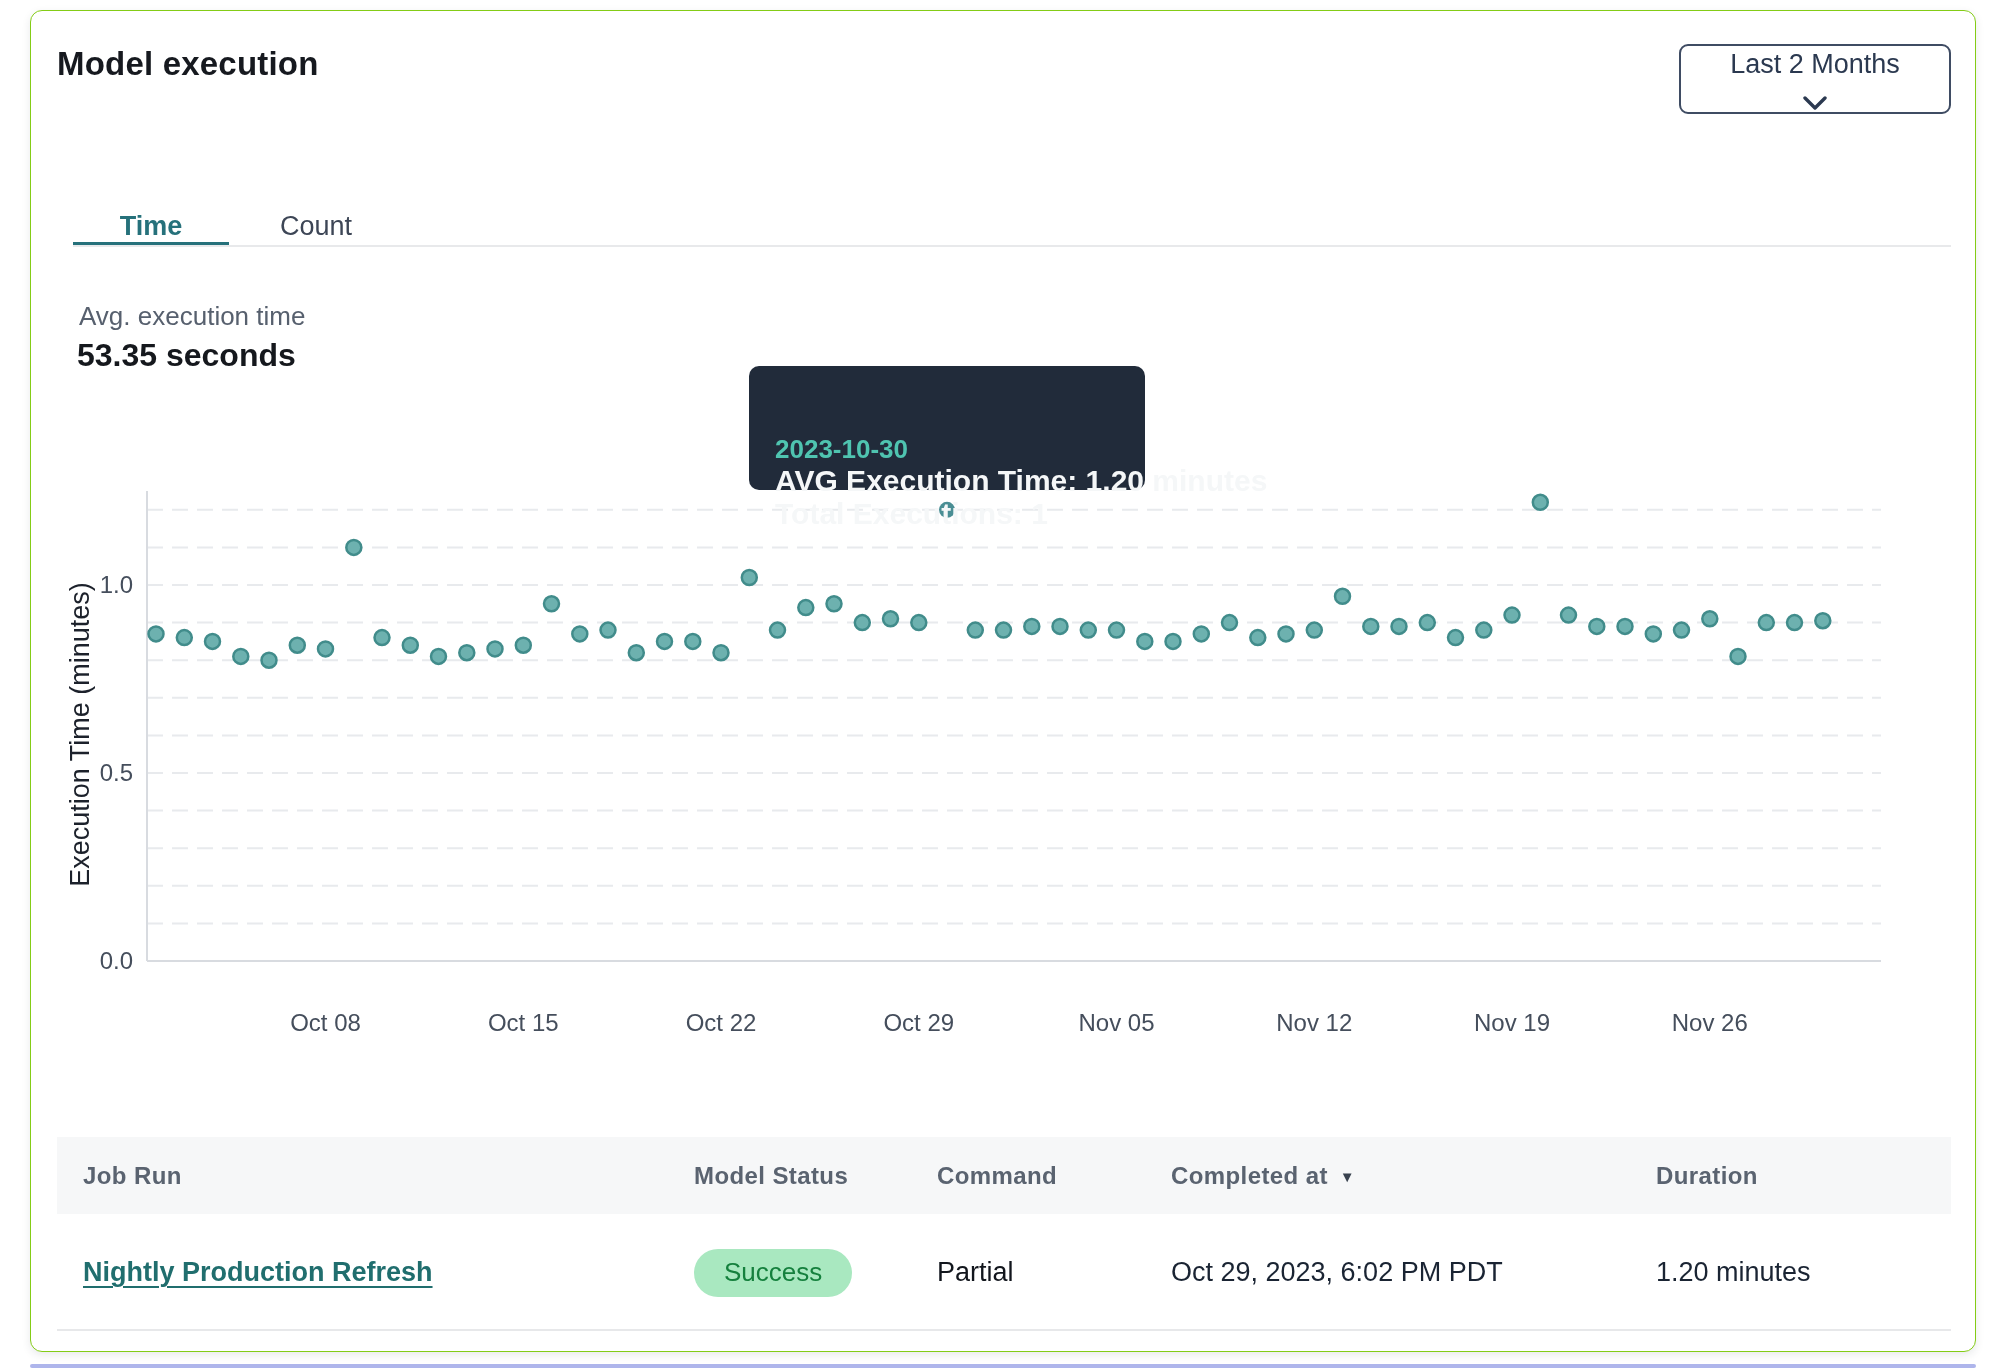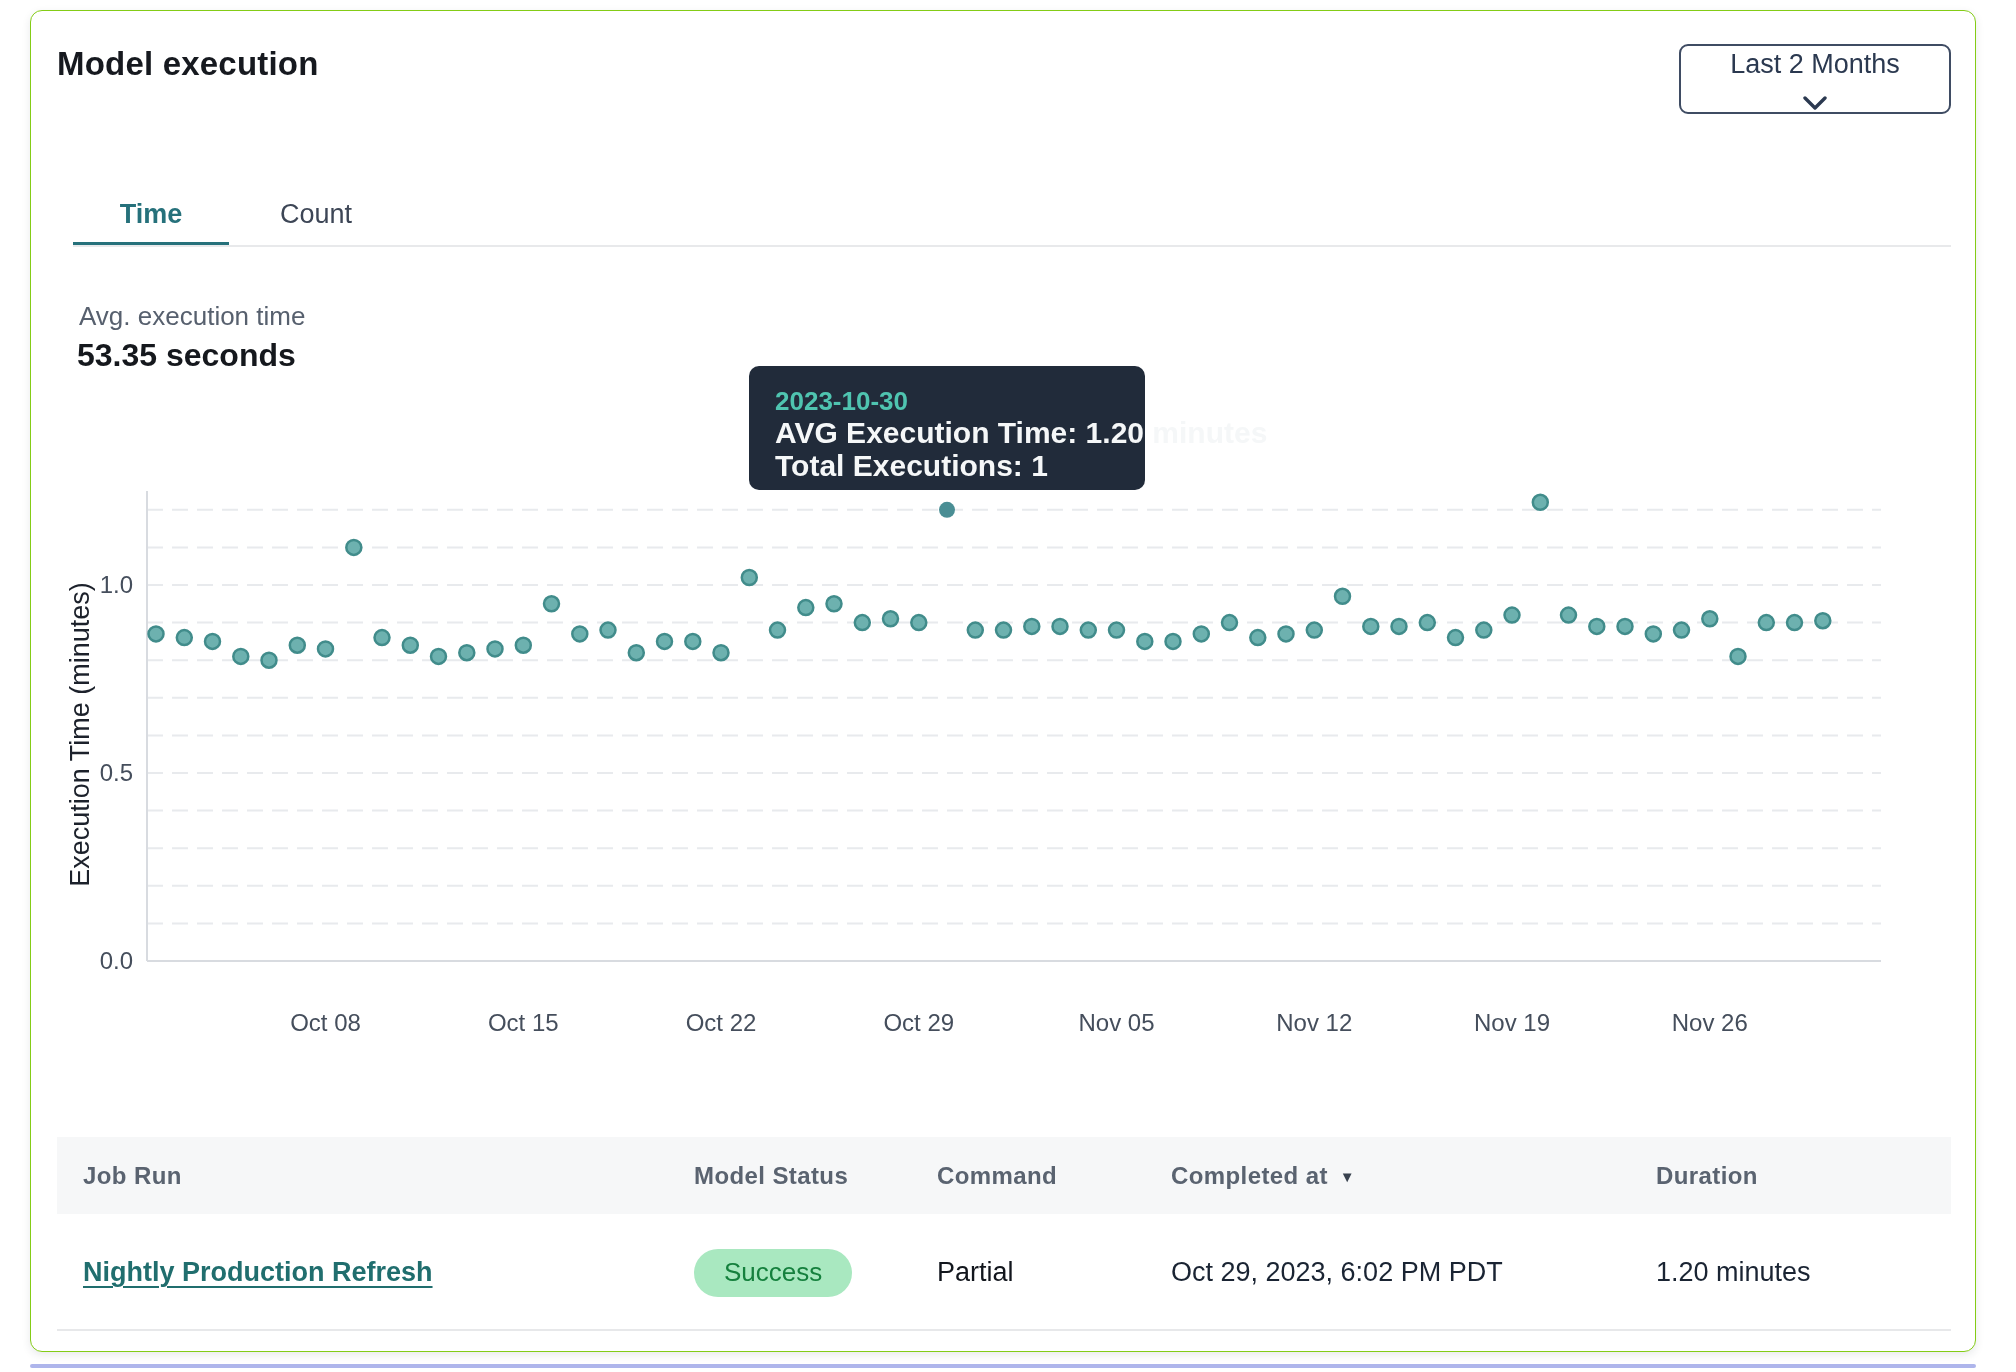--- a/index.html
+++ b/index.html
@@ -8,42 +8,42 @@
   .card { position:absolute; left:30px; top:10px; width:1946px; height:1342px;
     background:#ffffff; border:1px solid #84cc16; border-radius:12px;
     box-shadow:0 3px 8px rgba(40,45,60,0.10); }
   .page-title { position:absolute; left:26px; top:34px; font-size:33px; font-weight:600;
     color:#16191f; letter-spacing:0.2px; }
   .range-btn { position:absolute; left:1648px; top:33px; width:272px; height:70px;
     background:#ffffff; border:2px solid #3f4c63; border-radius:9px;
     display:flex; align-items:center; justify-content:center; gap:16px; cursor:pointer;flex-direction:column; }
   .range-btn span { font-size:27px; color:#2b3950; font-weight:400; }
   .tabbar { position:absolute; left:0; top:175px; width:100%; height:60px; }
-  .tab { position:absolute; top:0; height:56px; display:flex; align-items:center;
+  .tab { position:absolute; top:12px; height:56px; display:flex; align-items:center;
     justify-content:center; cursor:pointer;text-align:right; }
   .tab-time { left:42px; width:156px; }
   .tab-count { left:220px; width:130px; }
   .tab-time .tab-label { color:#26717b; font-weight:700; font-size:27px; }
   .tab-count .tab-label { color:#3d4656; font-weight:400; font-size:27px; }
   .tab-underline { position:absolute; left:42px; top:56px; width:156px; height:5px;
     background:#26717b; }
   .tab-divider { position:absolute; left:42px; top:59px; width:1878px; height:2px;
     background:#e8e9eb; }
   .metric-label { position:absolute; left:48px; top:290px; font-size:26px; color:#57606e; }
   .metric-value { position:absolute; left:46px; top:326px; font-size:32px; font-weight:600;
     color:#15181d; }
   .chart-wrap { position:absolute; left:0; top:480px; width:1946px; height:560px; }
   .chart-svg { position:absolute; left:0; top:0; }
   .chart-svg text.tick { font-family:"Liberation Sans","DejaVu Sans",sans-serif;
     font-size:24px; fill:#454e5c; }
   .y-axis-title { position:absolute; left:-186px; top:228px; width:470px; text-align:center;
     transform:rotate(-90deg); font-size:27px; color:#1c212b; }
   .tooltip { position:absolute; top:355px; width:396px; height:124px; background:#212b3a;
     border-radius:10px; padding:20px 26px; z-index:5; }
-  .tooltip .tt-date { color:#4fc4b0; font-size:26px; font-weight:700; line-height:30px; }
+  .tooltip .tt-date { color:#4fc4b0; font-size:26px; font-weight:700; line-height:30px;margin-top:48px; }
   .tooltip .tt-line { color:#f5f7f8; font-size:30px; font-weight:600; line-height:33px;
     white-space:nowrap; }
   .table { position:absolute; left:26px; top:1126px; width:1894px; }
   .thead { position:relative; width:100%; height:77px; background:#f6f7f8; }
   .th { position:absolute; top:0; height:77px; display:flex; align-items:center;
     font-size:24px; font-weight:700; color:#5a6370; letter-spacing:0.4px; }
   .trow { position:relative; width:100%; height:117px; border-bottom:2px solid #e7e8ea; }
   .td { position:absolute; top:0; height:117px; display:flex; align-items:center; }
   .col-job { left:26px; }
   .col-status { left:637px; }

